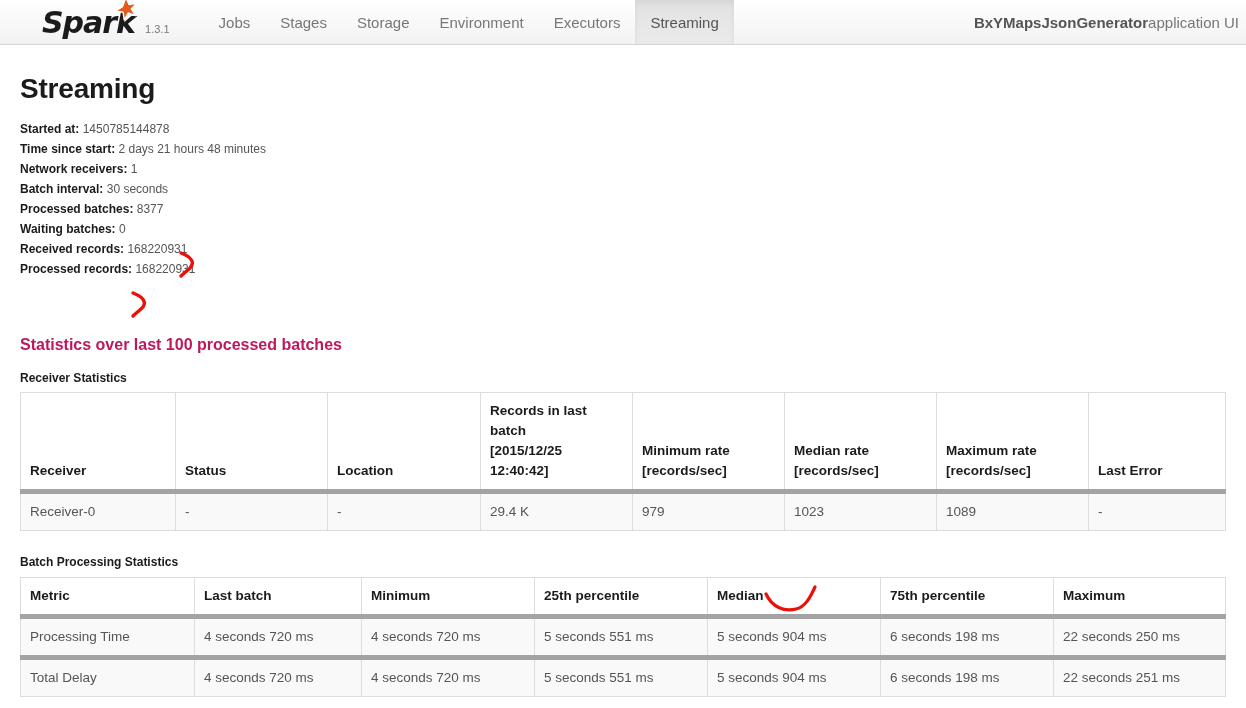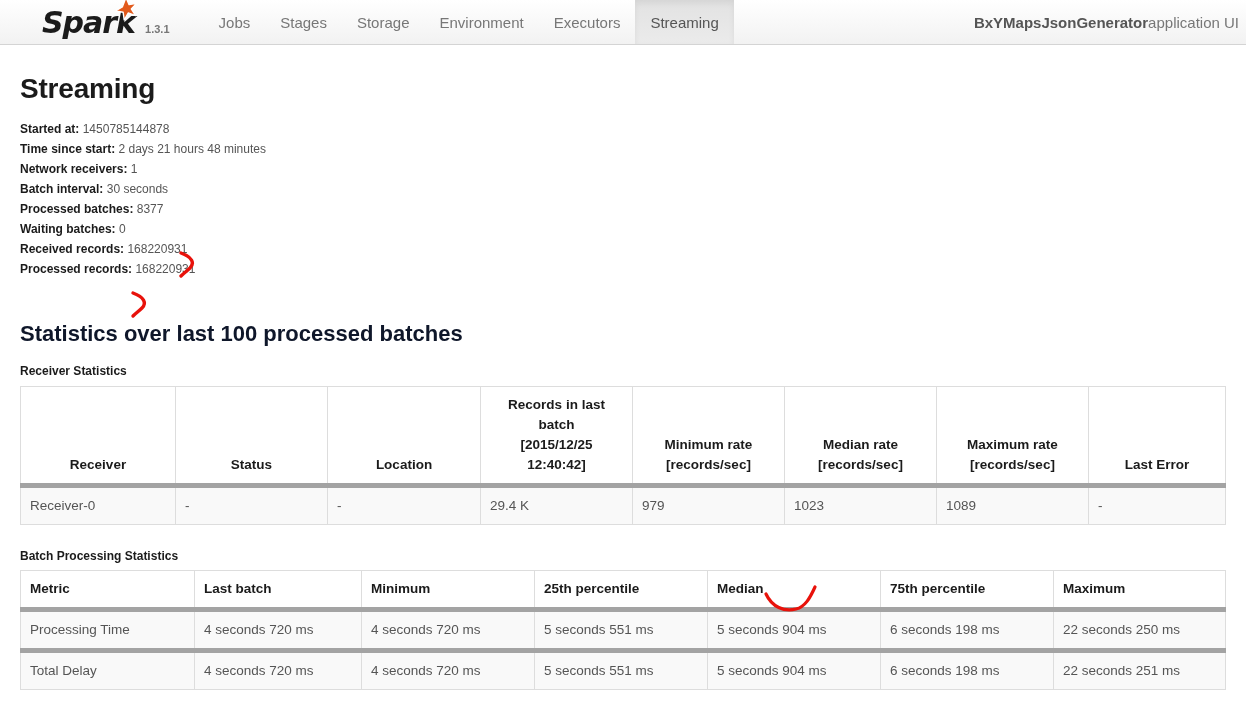--- a/index.html
+++ b/index.html
@@ -40,21 +40,21 @@
   .star {
     position: absolute;
     right: -4px;
     top: -12px;
     width: 26px;
     height: 26px;
   }
   .version {
     font-size: 11px;
     color: #777777;
-    font-weight: bold;
+    font-weight: normal;
     margin-left: 10px;
     margin-bottom: 3px;
     font-family: "Liberation Sans", sans-serif;
   }
   .nav-items {
     display: flex;
     align-items: stretch;
     list-style: none;
     margin: 0;
     padding: 0;
@@ -104,24 +104,24 @@
     margin: 0;
     padding: 0;
     font-size: 12px;
     line-height: 20px;
     color: #555555;
   }
   ul.summary li { margin: 0; padding: 0; white-space: nowrap; }
   ul.summary strong { color: #1b1b1b; font-weight: bold; }
 
   h4.section-title {
-    font-size: 22px;
-    font-weight: bold;
-    color: #0f172a;
-    margin: 42px 0 0 0;
+    font-size: 16px;
+    font-weight: bold;
+    color: #be185d;
+    margin: 56px 0 0 0;
     line-height: 1.2;
   }
   h5.sub-title {
     font-size: 12px;
     font-weight: bold;
     color: #1b1b1b;
     margin: 17px 0 7px 0;
     line-height: 1.2;
   }
   h5.sub-title.second { margin-top: 24px; }
@@ -152,21 +152,21 @@
     padding: 8px 9px;
     color: #555555;
     background: #f9f9f9;
     line-height: 20px;
     white-space: nowrap;
   }
   table.spark-table th:last-child,
   table.spark-table td:last-child { border-right: none; }
 
   
-  table.receiver-table th { vertical-align: bottom; height: 93px; text-align: center; }
+  table.receiver-table th { vertical-align: bottom; height: 93px; }
   table.receiver-table th .wrap { white-space: normal; }
 
   table.batch-table th { vertical-align: middle; }
 
   
   .annot {
     position: absolute;
     pointer-events: none;
     overflow: visible;
   }

